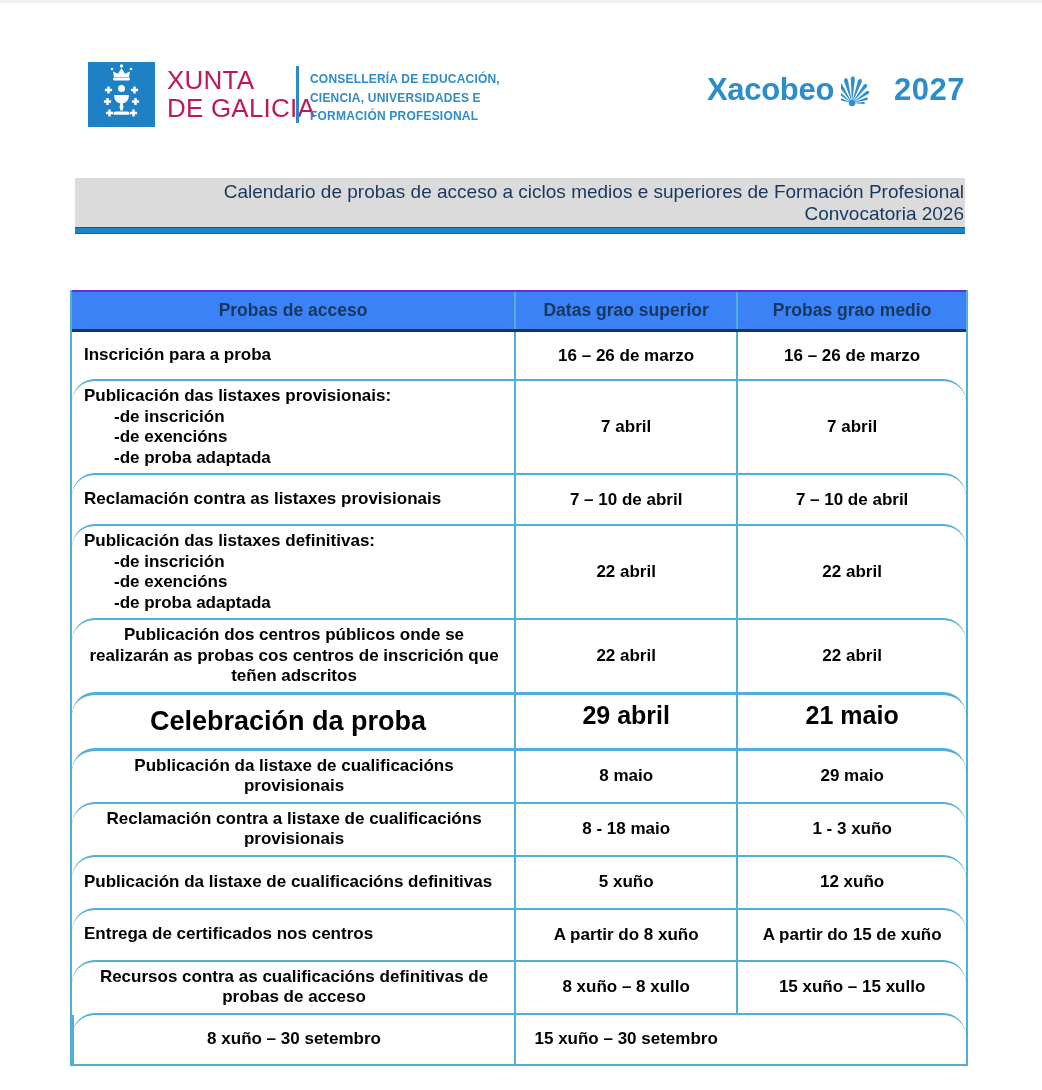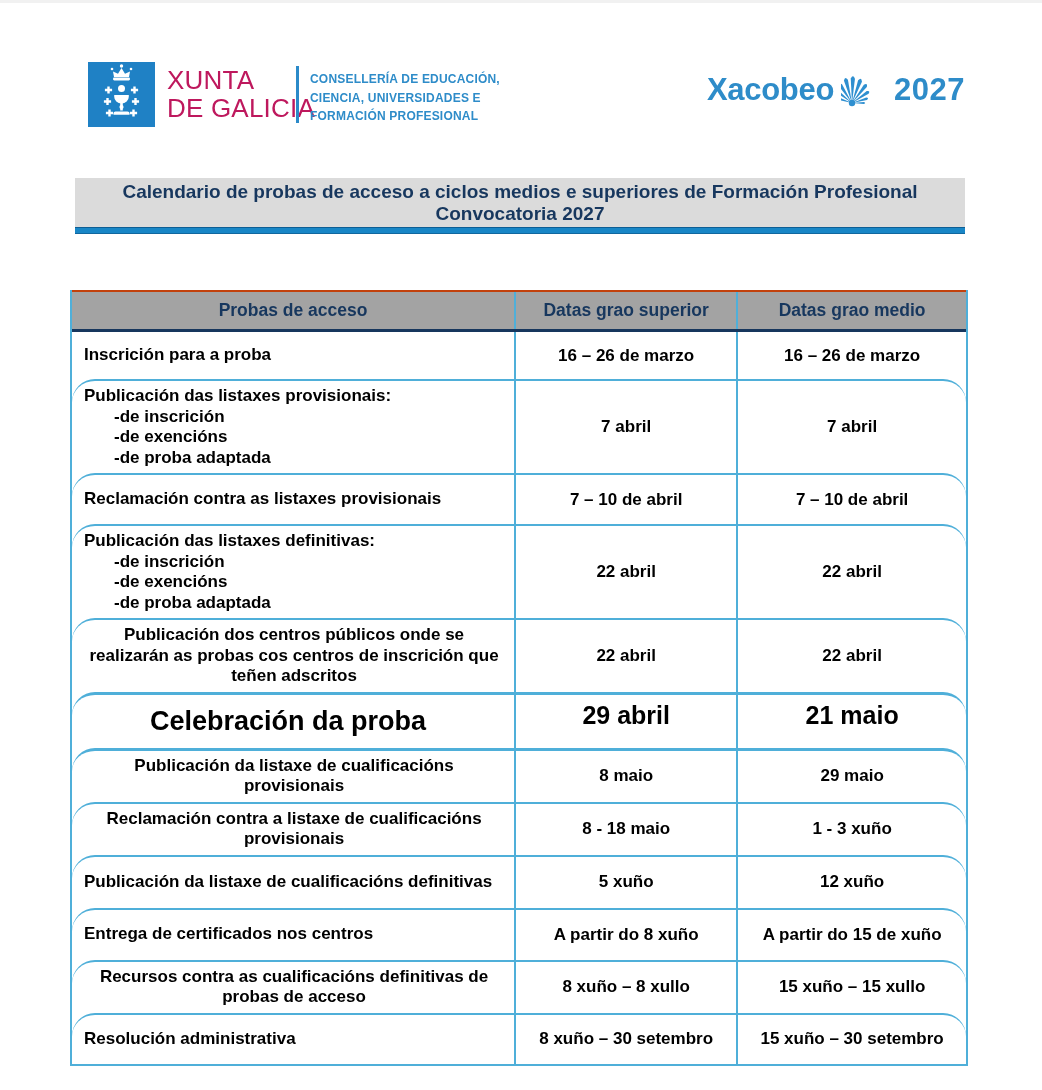--- a/index.html
+++ b/index.html
@@ -14,32 +14,32 @@
                     font-size:26px; line-height:28px; letter-spacing:0.2px; }
   .vdiv { position:absolute; left:296px; top:66px; width:3px; height:57px; background:#2b8ac9; }
   .cons-text { position:absolute; left:310px; top:70px; color:#2e8cc9; font-weight:bold;
                font-size:12px; line-height:18.5px; letter-spacing:0.2px; }
   .xacobeo { position:absolute; right:77px; top:68px; display:flex; align-items:flex-end; gap:7px;
              color:#2e8cc9; font-weight:bold; font-size:31px; letter-spacing:-0.3px; }
   .xacobeo .year { letter-spacing:0.5px; }
 
   
   .banner { position:absolute; left:75px; top:178px; width:890px; box-sizing:border-box;
-            background:#dbdbdb; color:#17375e; font-weight:bold; font-size:19px; line-height:21.5px;
-            text-align:center; padding:3px 1px 4px; }
+            background:#dbdbdb; color:#17375e; font-weight:normal; font-size:19px; line-height:21.5px;
+            text-align:right; padding:3px 1px 4px; }
   .banner div { white-space:nowrap; }
   .underline { position:absolute; left:75px; top:227px; width:890px; height:7px;
                background:#1886c6; border-top:1px solid #0e5e94; border-bottom:1px solid #11679e;
                box-sizing:border-box; }
 
   
   .cal { position:absolute; left:70px; top:290px; width:898px; box-sizing:border-box;
          border-left:2px solid #4fafd9; border-right:2px solid #4fafd9; border-bottom:2px solid #4fafd9; }
-  .thead { display:grid; grid-template-columns:49.45% 24.85% 25.7%; background:#a3a3a3;
-           border-top:2px solid #c2410c; border-bottom:3px solid #17365d; min-height:37px; }
+  .thead { display:grid; grid-template-columns:49.45% 24.85% 25.7%; background:#3b82f6;
+           border-top:2px solid #6d28d9; border-bottom:3px solid #17365d; min-height:37px; }
   .th { display:flex; align-items:center; justify-content:center; color:#17375e;
         font-weight:bold; font-size:17.5px; }
   .th + .th { border-left:2px solid #4fafd9;text-align:center; }
 
   .trow { display:grid; grid-template-columns:49.45% 24.85% 25.7%; }
   .trow + .trow { border-top:2px solid #4fafd9;border-radius:23px; }
   .trow.thick-top { border-top-width:3px; }
   .cell { display:flex; flex-direction:column; justify-content:center; box-sizing:border-box;
           font-weight:bold; font-size:17px; color:#000;text-align:center; }
   .c1 { padding:5px 10px 5px 12px; line-height:20.5px; align-items:flex-start; }
@@ -111,29 +111,29 @@
           <path d="M0 0 L-2 -23 Q0 -27.5 2 -23 Z" transform="rotate(90) scale(0.52)"></path>
           <circle cx="0" cy="0" r="3.2"></circle>
         </g>
       </svg>
     </span>
     <span class="year">2027</span>
   </div>
 
   <div class="banner">
     <div>Calendario de probas de acceso a ciclos medios e superiores de Formación Profesional</div>
-    <div>Convocatoria 2027</div>
+    <div>Convocatoria 2026</div>
   </div>
   <div class="underline"></div>
 
   <div class="cal">
     <div class="thead">
       <div class="th">Probas de acceso</div>
       <div class="th">Datas grao superior</div>
-      <div class="th">Datas grao medio</div>
+      <div class="th">Probas grao medio</div>
     </div>
 
     <div class="trow" style="min-height:47px">
       <div class="cell c1">Inscrición para a proba</div>
       <div class="cell c2">16 – 26 de marzo</div>
       <div class="cell c3">16 – 26 de marzo</div>
     </div>
 
     <div class="trow" style="min-height:92px">
       <div class="cell c1">
@@ -199,18 +199,17 @@
       <div class="cell c3">A partir do 15 de xuño</div>
     </div>
 
     <div class="trow" style="min-height:51px">
       <div class="cell c1">Recursos contra as cualificacións definitivas de probas de acceso</div>
       <div class="cell c2">8 xuño – 8 xullo</div>
       <div class="cell c3">15 xuño – 15 xullo</div>
     </div>
 
     <div class="trow" style="min-height:49px">
-      <div class="cell c1">Resolución administrativa</div>
       <div class="cell c2">8 xuño – 30 setembro</div>
       <div class="cell c3">15 xuño – 30 setembro</div>
     </div>
   </div>
 </div>
 
 </body></html>

